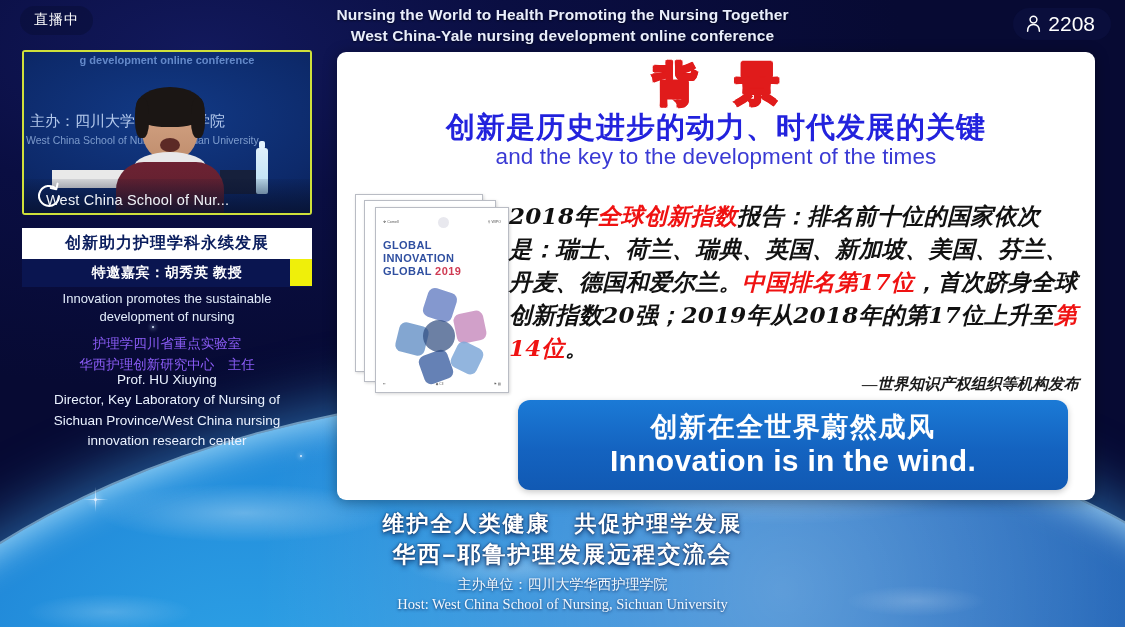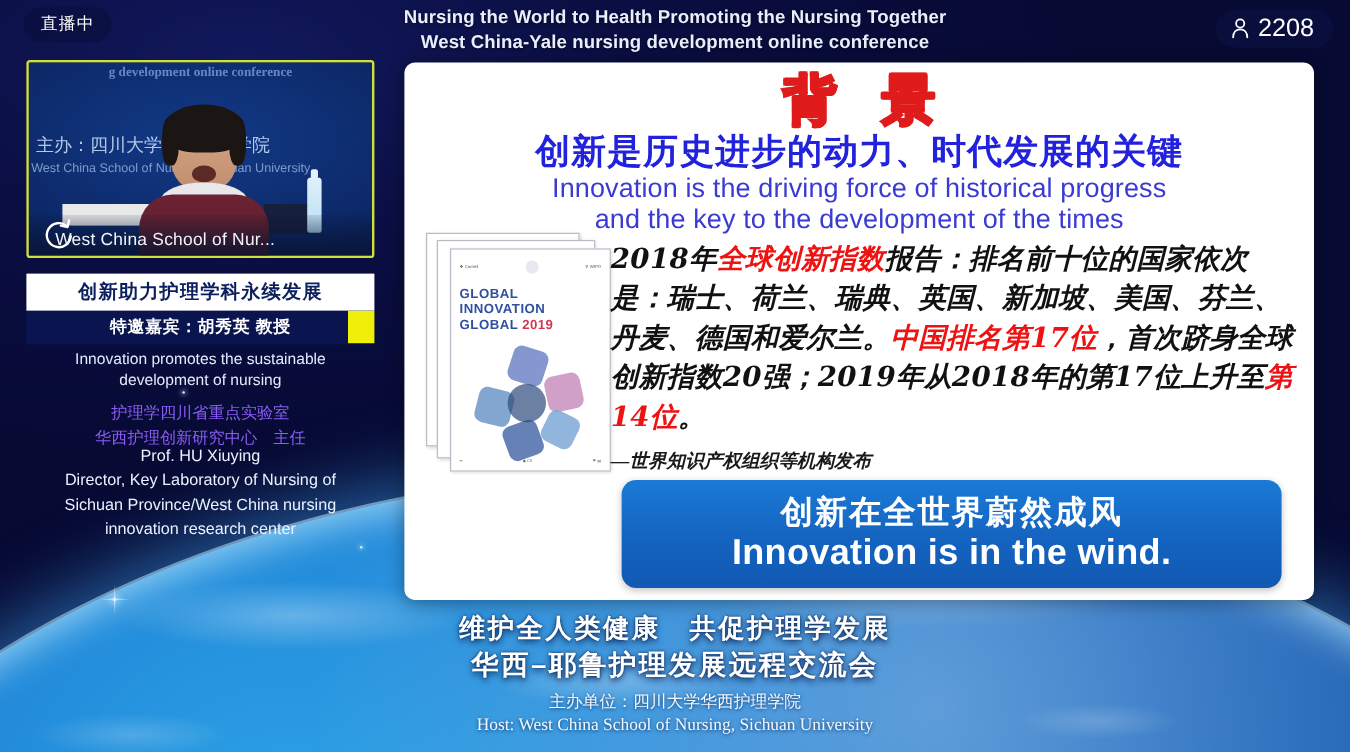--- a/index.html
+++ b/index.html
@@ -129,21 +129,20 @@
   }
   .vid-topline {
     position: absolute; left: 0; right: 0; top: 2px;
     text-align: center;
     color: #7fa6e6;
     font-size: 11px;
     font-weight: bold;
     opacity: .75;
     white-space: nowrap;
     overflow: hidden;
-    font-family: Liberation Serif, serif;
   }
   .vid-cn {
     position: absolute; left: 6px; top: 60px; right: 6px;
     color: #cfe2ff;
     font-size: 15px;
     opacity: .85;
     white-space: nowrap;
   }
   .vid-en {
     position: absolute; left: 2px; top: 82px; right: 6px;
@@ -380,20 +379,21 @@
     font-size: 23px;
     font-weight: bold;
     font-style: italic;
     line-height: 1.43;
     letter-spacing: .3px;
   }
   .body-text .rd { color: #ef1212; }
   .body-src {
     position: absolute; left: 172px; top: 322px;
     width: 570px;
+    text-align: right;
     color: #1a1a1a;
     font-family: Liberation Serif, serif;
     font-size: 15.5px;
     font-weight: bold;
     font-style: italic;
   }
 
   .blue-banner {
     position: absolute; left: 181px; top: 348px;
     width: 550px; height: 90px;
@@ -533,21 +533,20 @@
   </div>
 
   <div class="slide">
 
     <div class="slide-head">
       <div class="seal-row">
         <span class="seal-char">背</span>
         <span class="seal-char">景</span>
       </div>
       <div class="slide-h-cn">创新是历史进步的动力、时代发展的关键</div>
-      <div class="slide-h-en1">Innovation is the driving force of historical progress</div>
       <div class="slide-h-en2">and the key to the development of the times</div>
     </div>
 
     <div class="covers">
       <div class="cover back2"></div>
       <div class="cover back1"></div>
       <div class="cover front">
         <div class="cv-logos">
           <span>❖ Cornell</span>
           <span class="cv-dot"></span>

